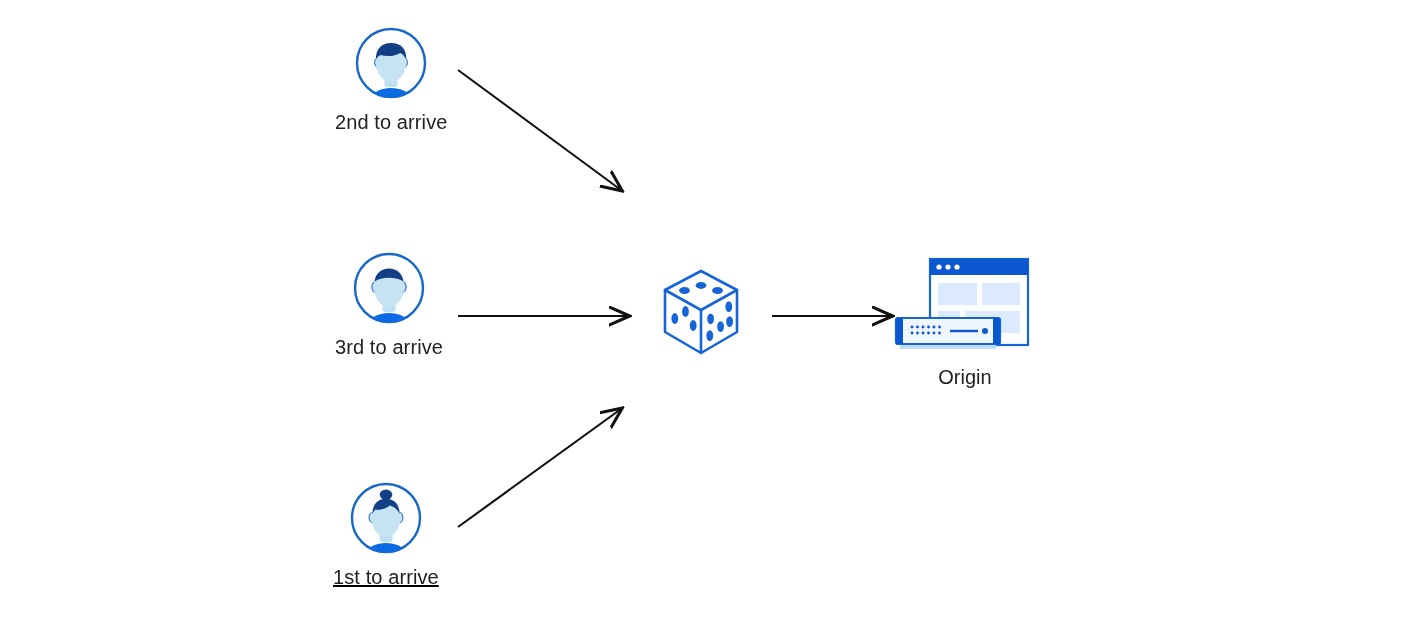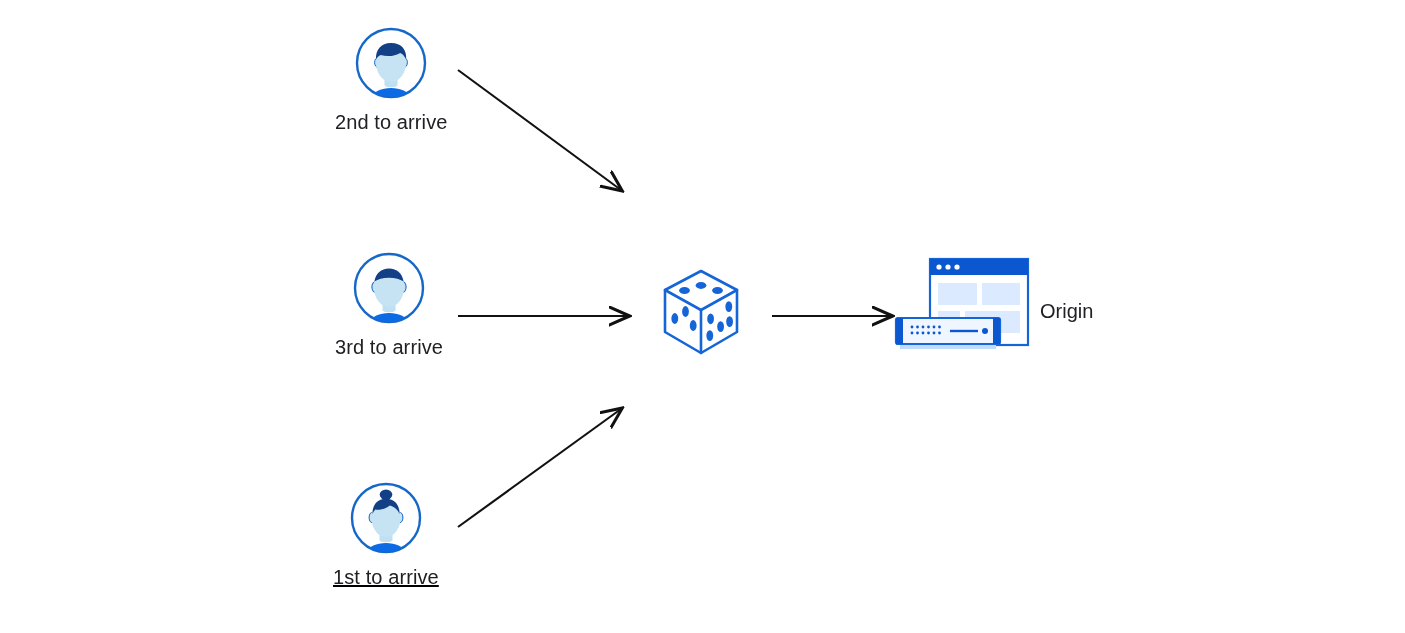--- a/index.html
+++ b/index.html
@@ -45,21 +45,21 @@
     width: 1405px;
     height: 633px;
     pointer-events: none;
   }
   .icon-abs {
     position: absolute;
   }
   .origin-node {
     position: absolute;
     display: flex;
-    flex-direction: row;
+    flex-direction: column;
     align-items: center;
   }
   .origin-art {
     position: relative;
     width: 150px;
     height: 100px;
   }
   .origin-label {
     margin-top: 12px;
     font-size: 20px;

